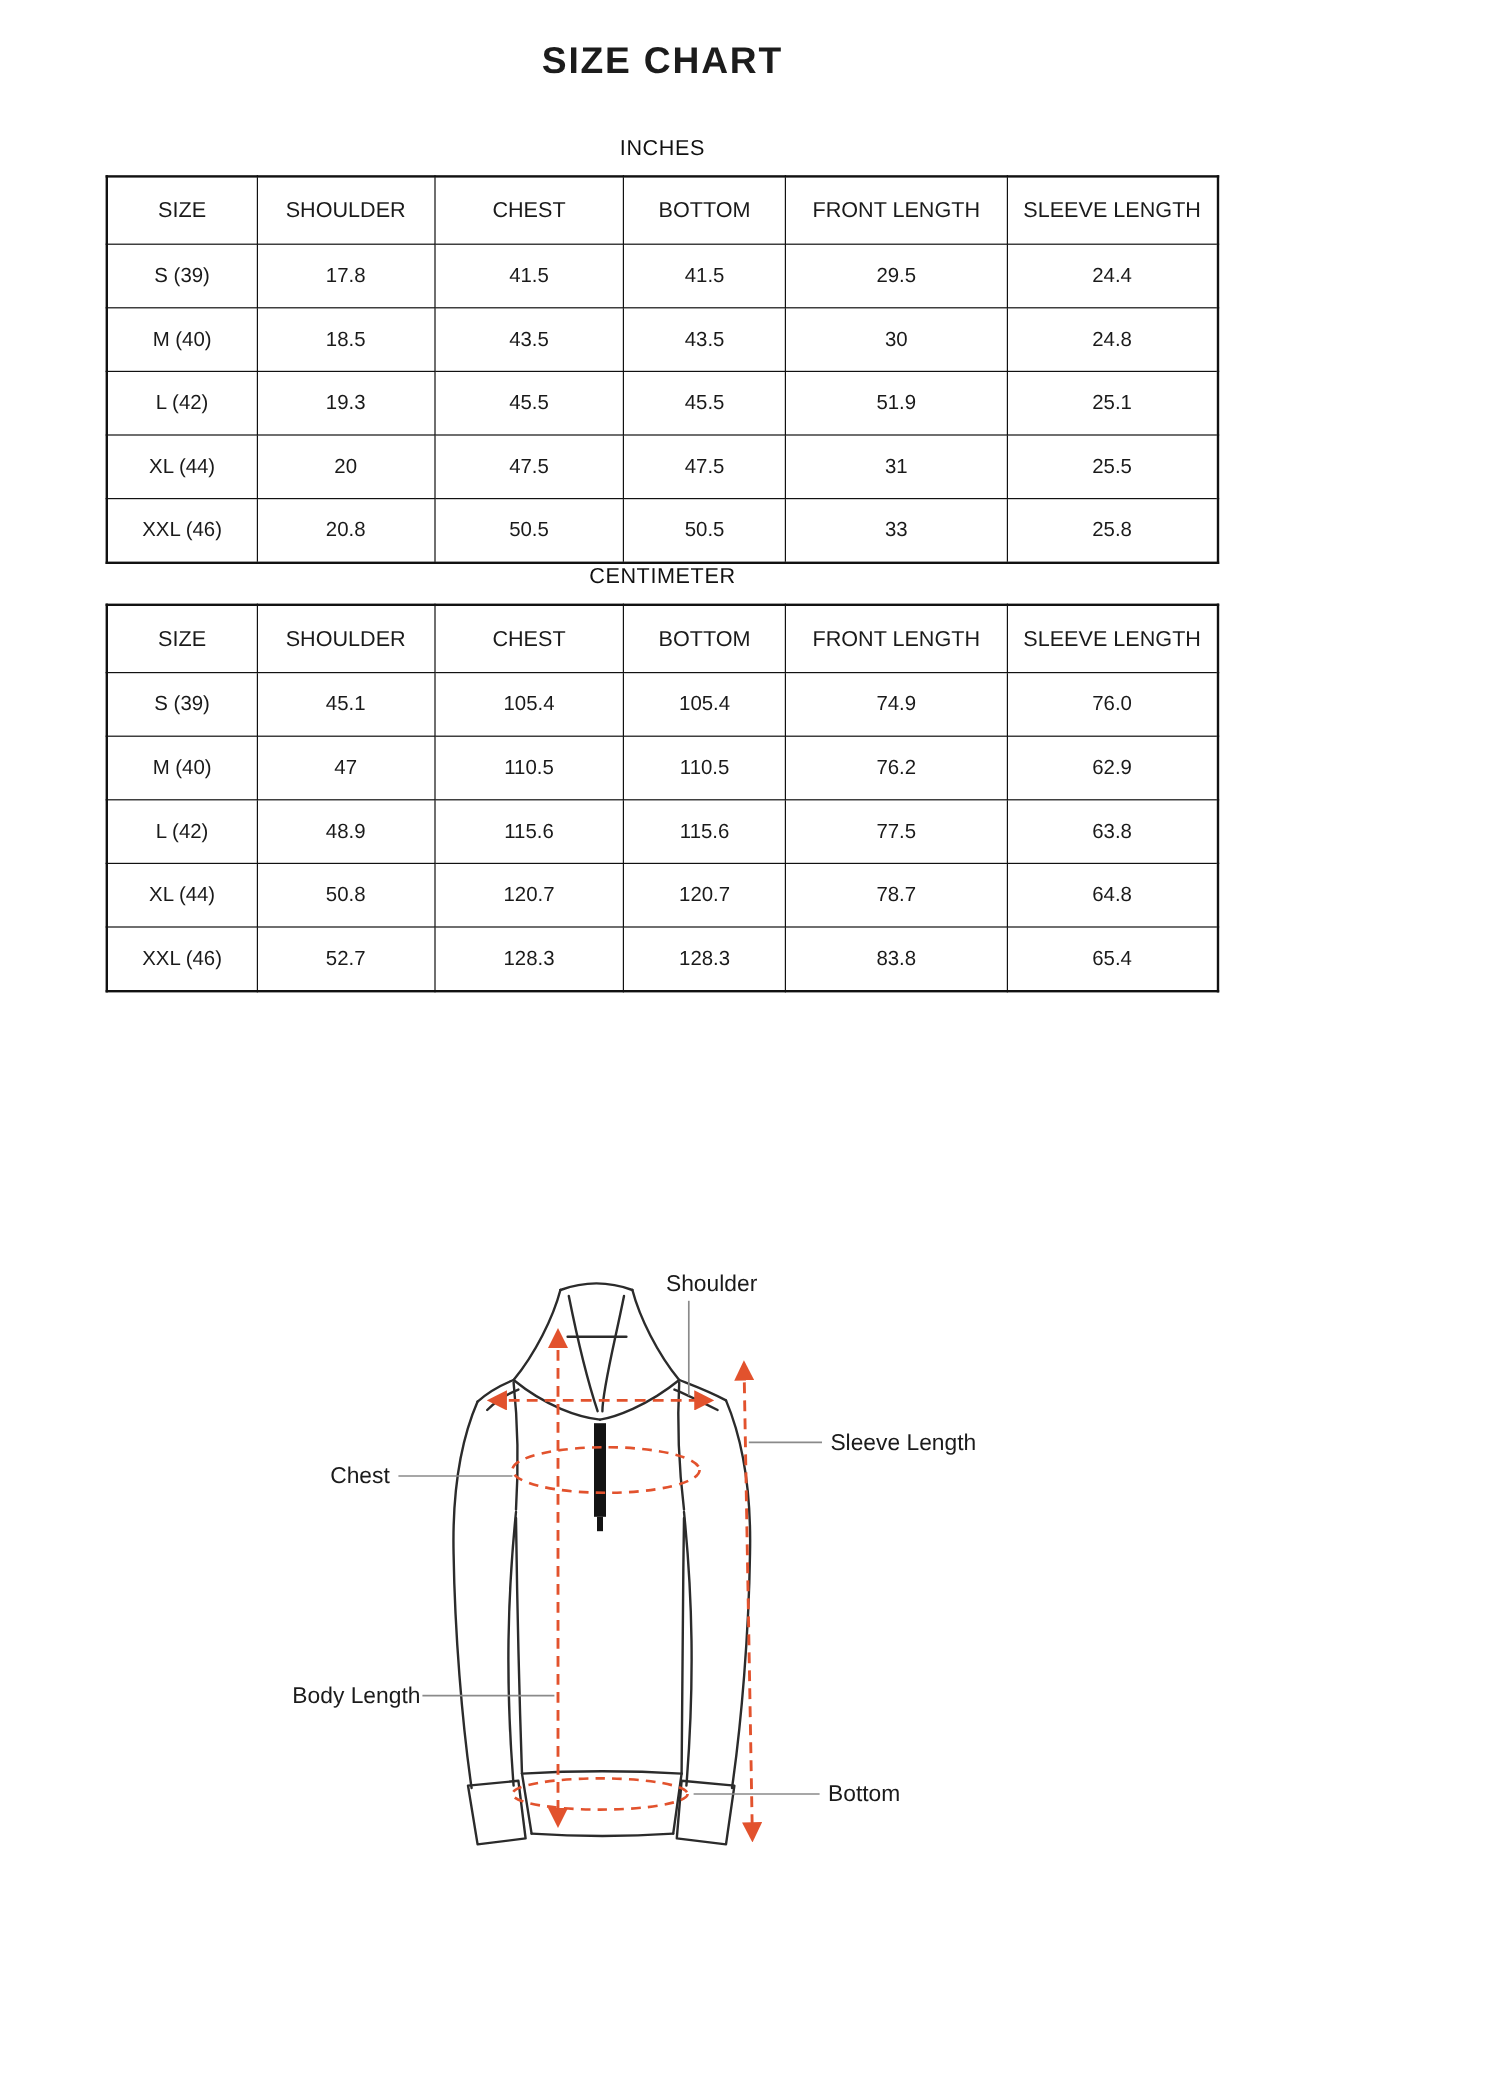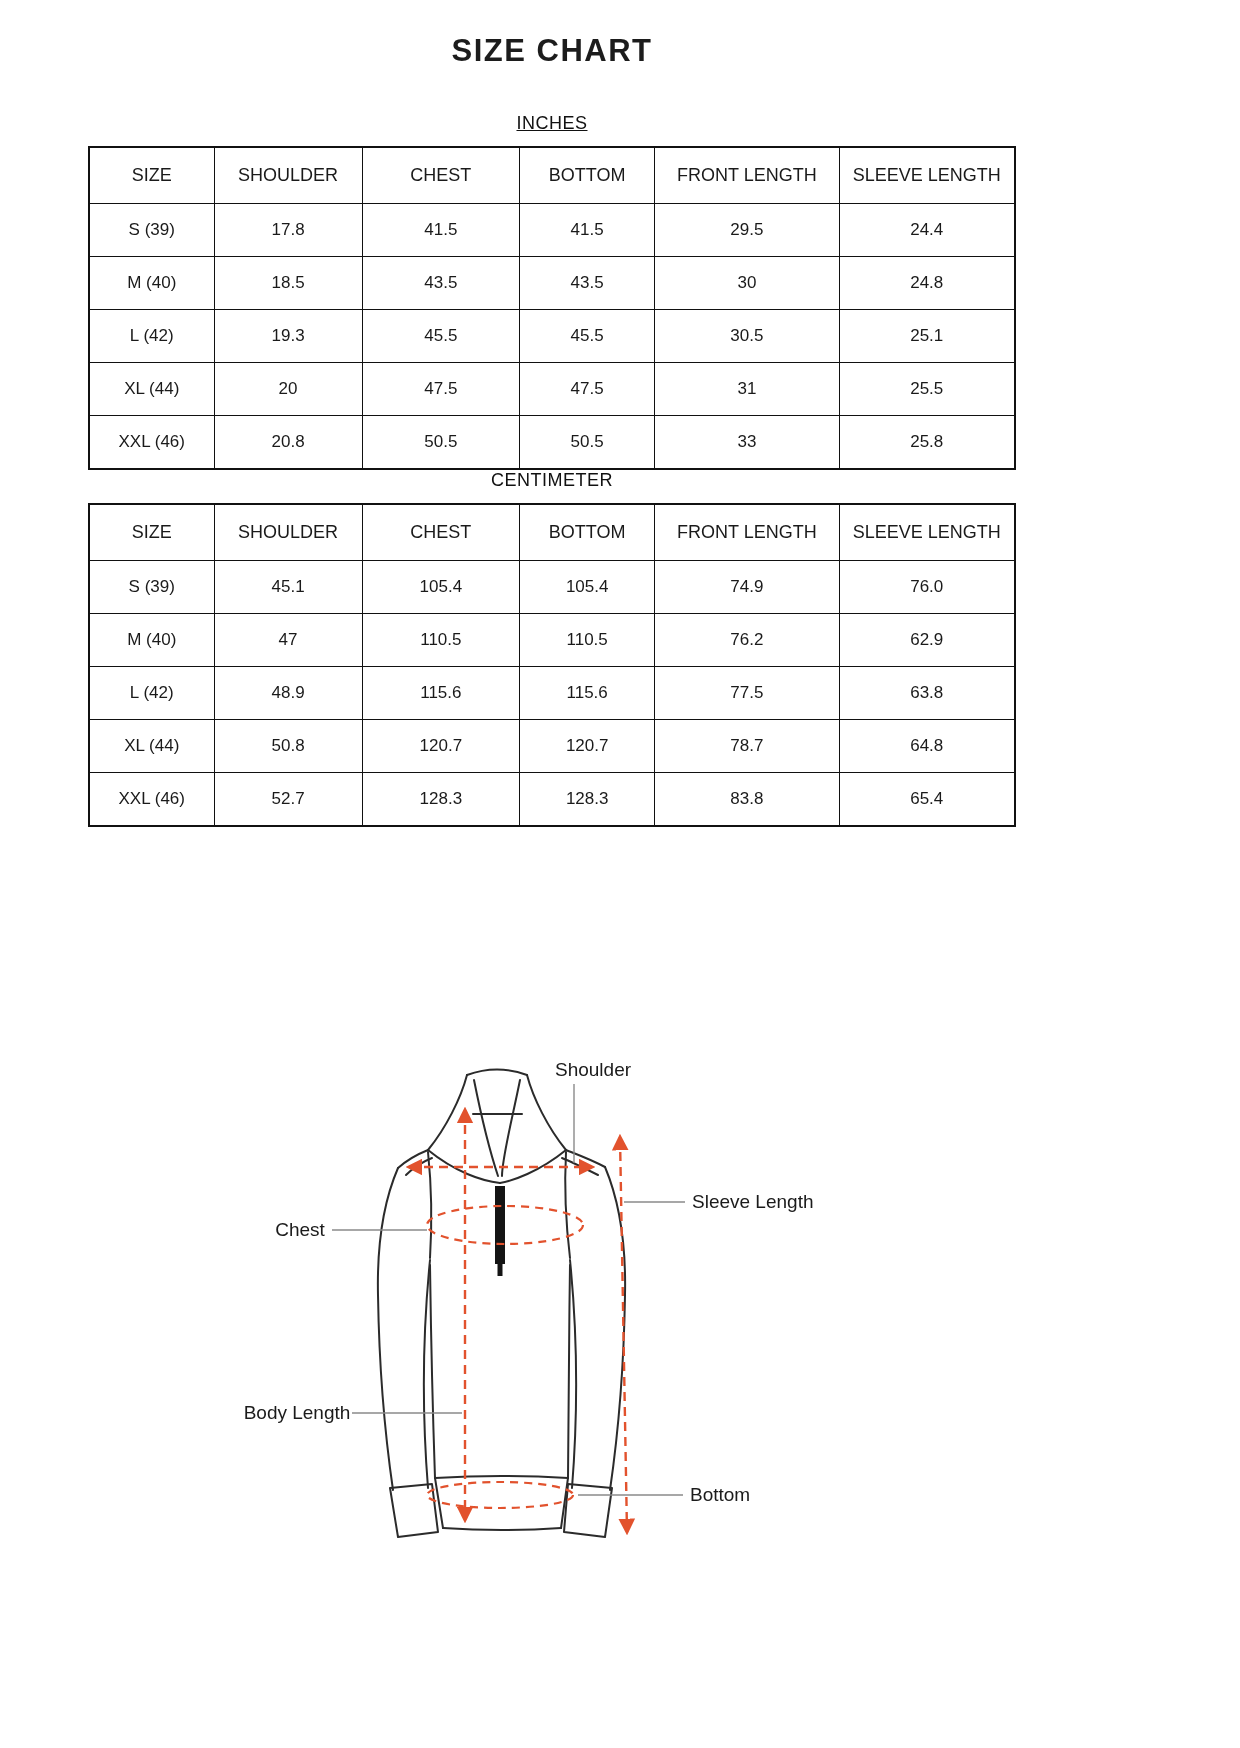--- a/index.html
+++ b/index.html
@@ -8,21 +8,21 @@
     font-family:"Liberation Sans", sans-serif;color:#1a1a1a;
   }
   .content{width:928px;margin:0 0 0 88px;}
   .page-title{
     margin:0;padding-top:33px;text-align:center;
     font-size:31px;font-weight:bold;letter-spacing:1.5px;color:#1c1c1c;
   }
   .unit-label{
     text-align:center;font-size:18px;letter-spacing:0.5px;color:#111;
   }
-  .unit-label.first{margin-top:44px;margin-bottom:11px;text-decoration:underline;}
+  .unit-label.first{margin-top:44px;margin-bottom:11px;}
   .unit-label.second{margin-bottom:11px;}
   table.size-table{
     width:100%;border-collapse:collapse;table-layout:fixed;
     border:2px solid #111;
     margin-top:12px;
   }
   table.size-table th, table.size-table td{
     border:1.5px solid #111;text-align:center;vertical-align:middle;
     font-weight:normal;padding:0;
   }
@@ -78,21 +78,21 @@
           <td>43.5</td>
           <td>43.5</td>
           <td>30</td>
           <td>24.8</td>
         </tr>
         <tr>
           <td>L (42)</td>
           <td>19.3</td>
           <td>45.5</td>
           <td>45.5</td>
-          <td>30.5</td>
+          <td>51.9</td>
           <td>25.1</td>
         </tr>
         <tr>
           <td>XL (44)</td>
           <td>20</td>
           <td>47.5</td>
           <td>47.5</td>
           <td>31</td>
           <td>25.5</td>
         </tr>

